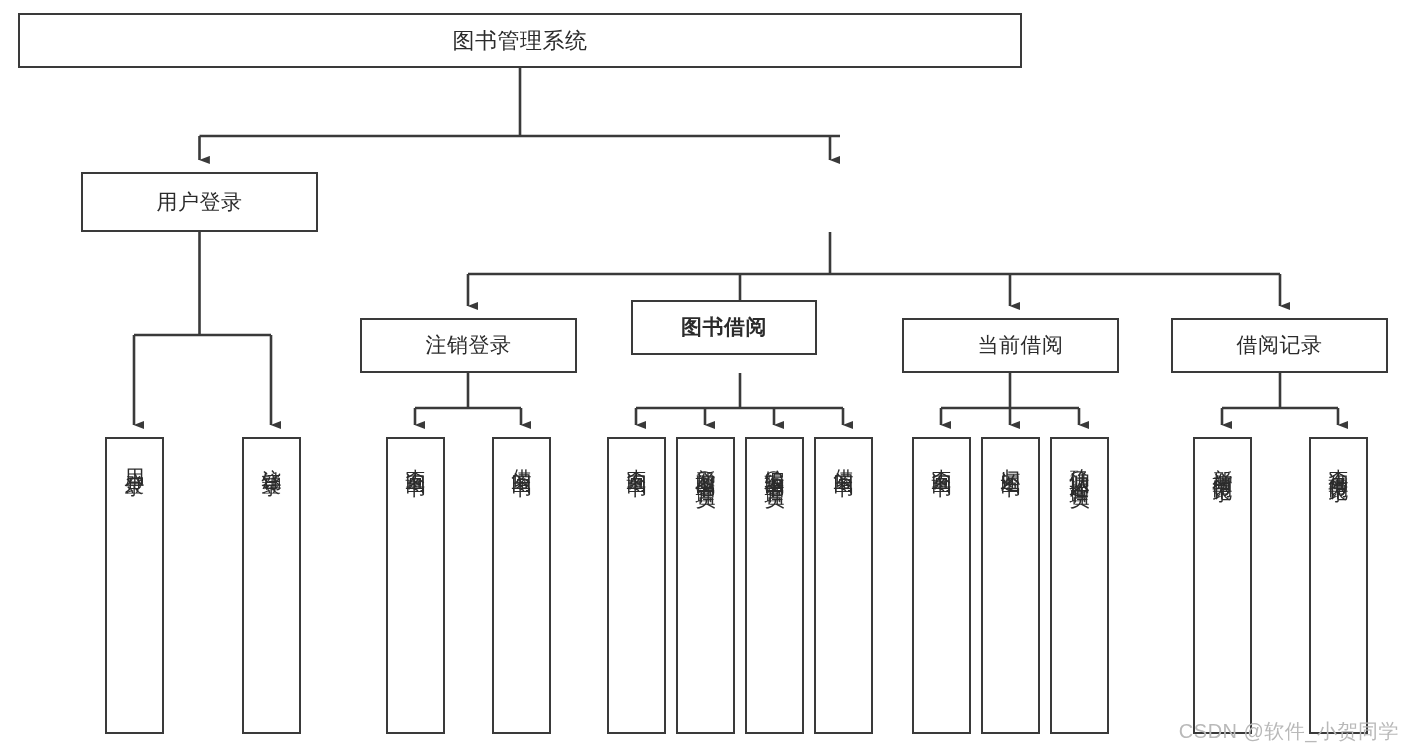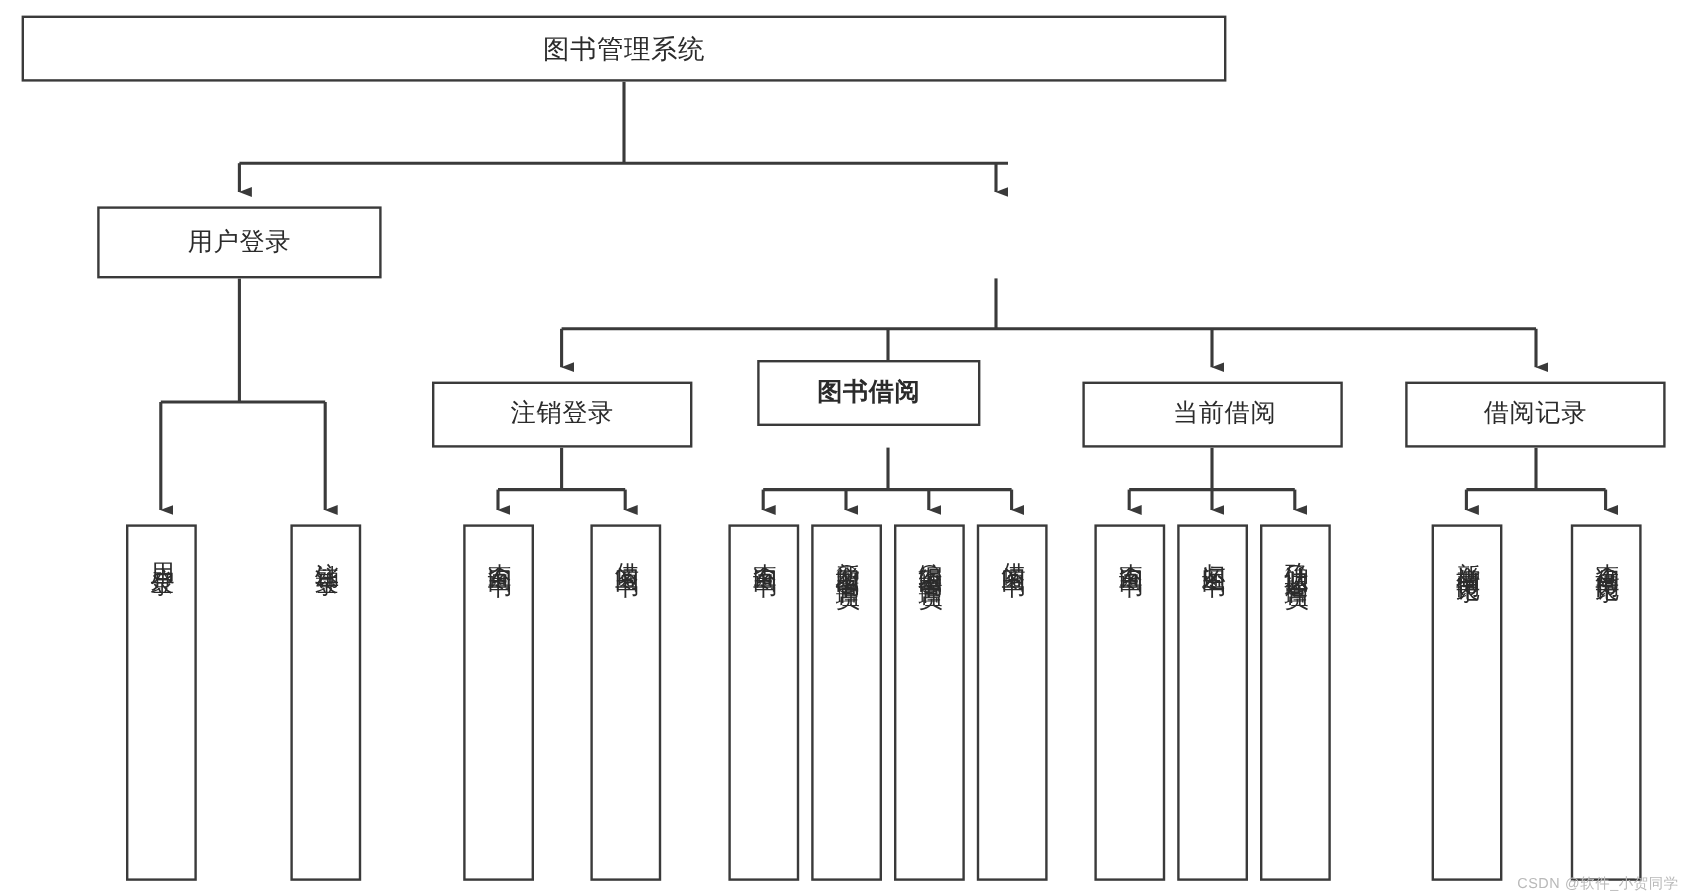--- a/index.html
+++ b/index.html
@@ -46,21 +46,21 @@
     font-size:20px;
     line-height:1.05;
     letter-spacing:3px;
     white-space:nowrap;
   }
 
   #watermark{
     position:absolute;
     right:6px;
     bottom:2px;
-    font-size:12px;
+    font-size:20px;
     color:#b9b9b9;
     letter-spacing:0.5px;
     white-space:nowrap;
     user-select:none;
   }
 </style>
 </head>
 <body>
 
 <div id="canvas">

